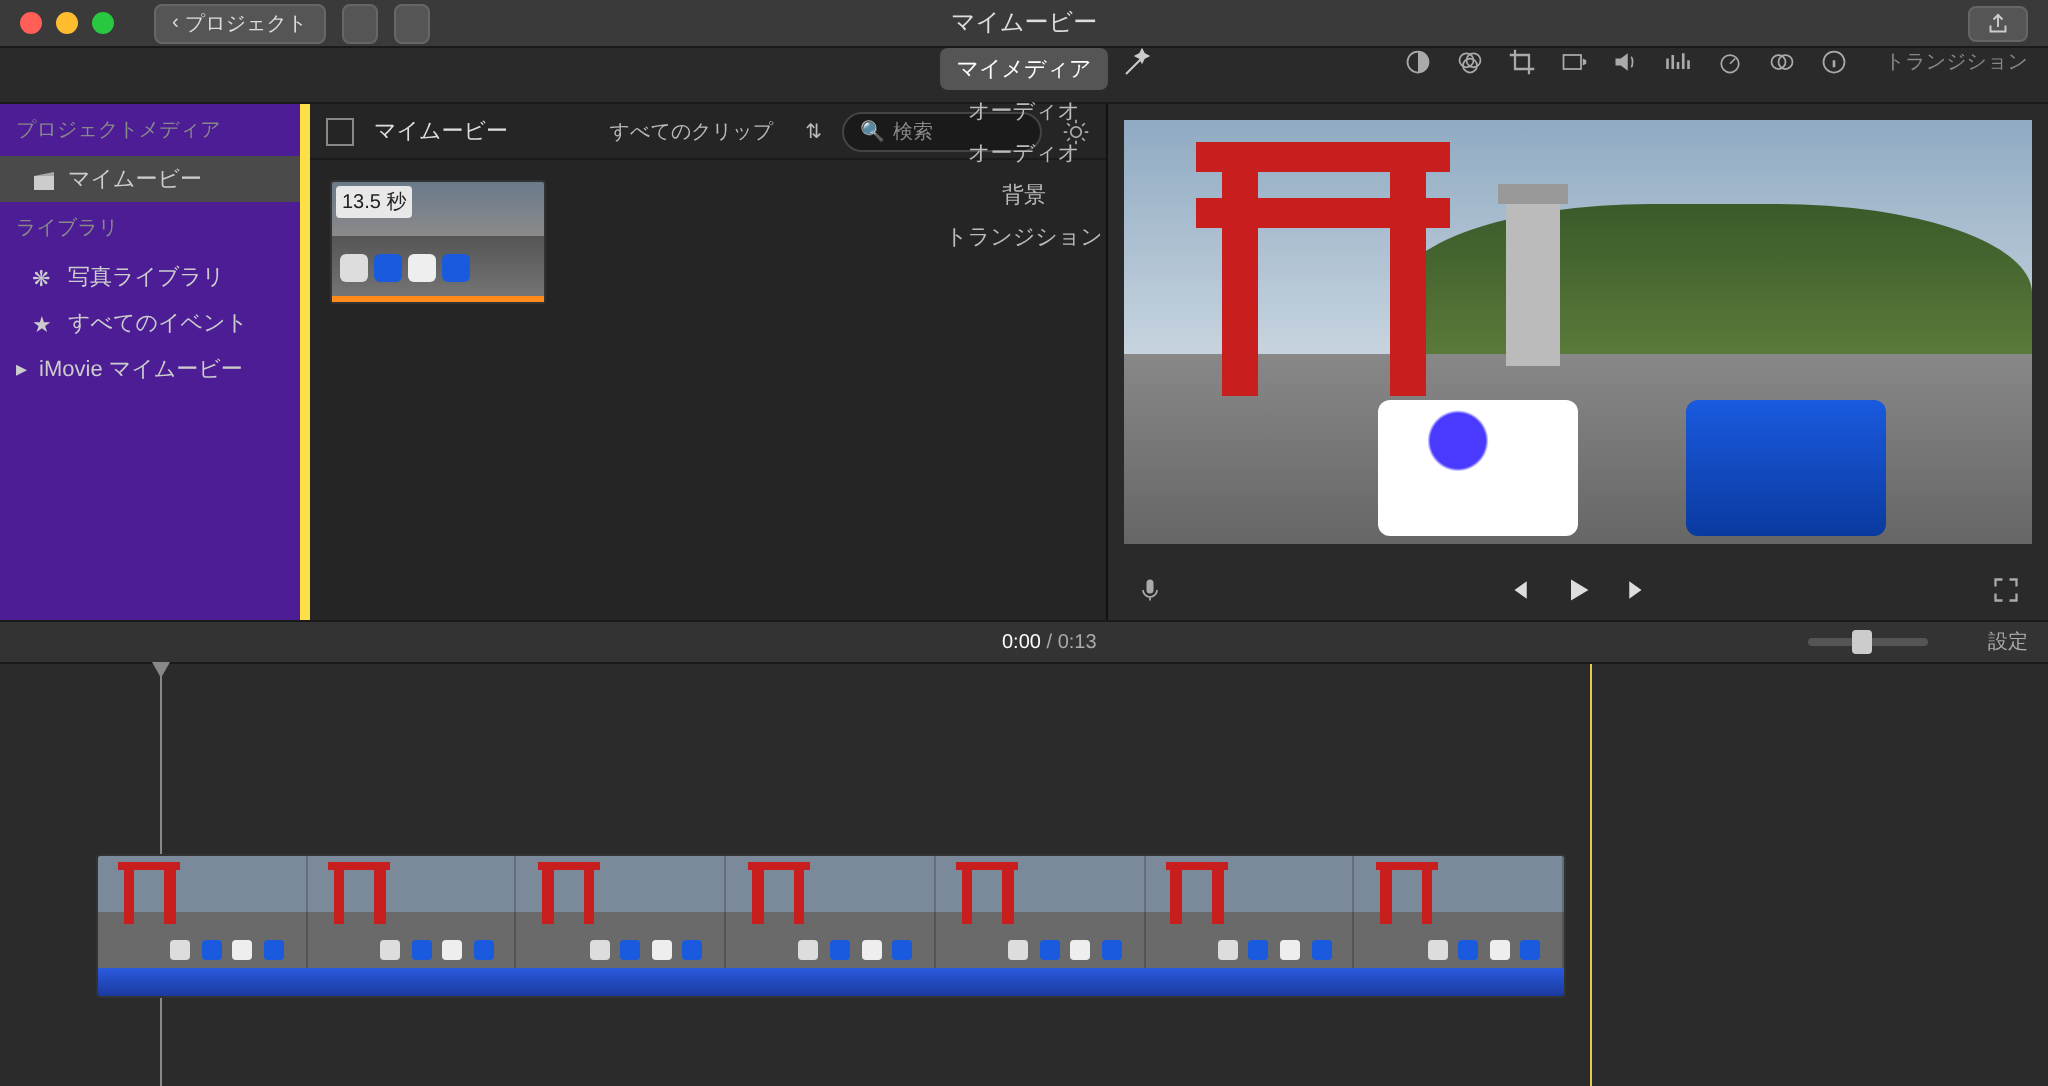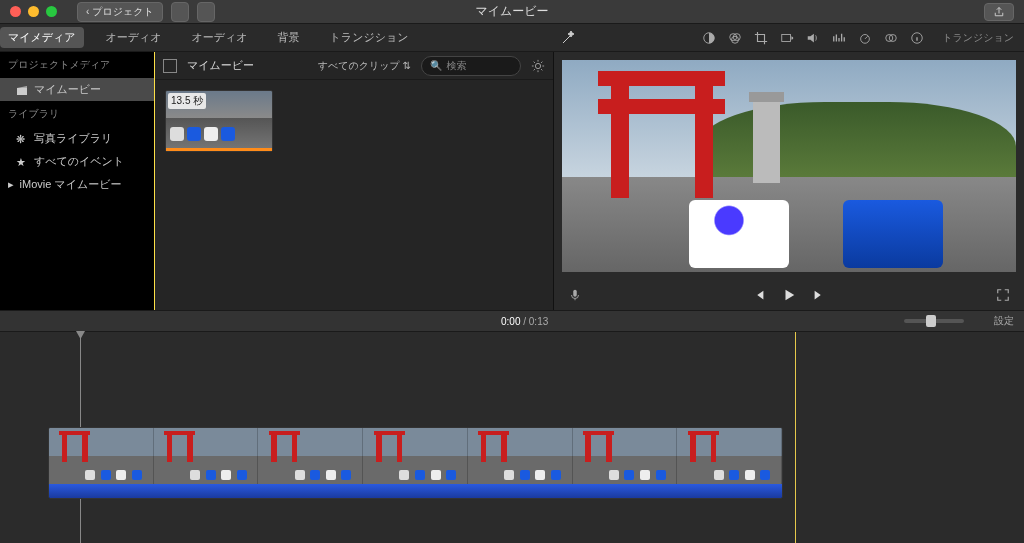--- a/index.html
+++ b/index.html
@@ -9,41 +9,41 @@
 .titlebar { height: 24px; background: #3a3a3a; display: flex; align-items: center; position: relative; border-bottom: 1px solid #1a1a1a; }
 .traffic { display: flex; gap: 7px; padding-left: 10px; }
 .dot { width: 11px; height: 11px; border-radius: 50%; }
 .dot.r { background: #ff5f57; } .dot.y { background: #febc2e; } .dot.g { background: #28c840; }
 .titlebar .seg { margin-left: 20px; display: flex; gap: 8px; }
 .tb-btn { background: #555; border: 1px solid #666; border-radius: 4px; padding: 2px 8px; color: #ddd; font-size: 10px; display: flex; align-items: center; gap: 3px; }
 .titlebar .title { position: absolute; left: 50%; transform: translateX(-50%); color: #ddd; font-size: 12px; }
 .tb-right { margin-left: auto; margin-right: 10px; }
 
 
-.tabs-row { height: 28px; background: #2a2a2a; display: flex; align-items: center; gap: 14px; border-bottom: 1px solid #1a1a1a; position: relative; }
+.tabs-row { height: 28px; background: #2a2a2a; display: flex; align-items: center; border-bottom: 1px solid #1a1a1a; position: relative; flex-direction: column; }
 .tab { color: #bbb; font-size: 11px; padding: 3px 8px; border-radius: 4px; }
 .tab.active { background: #555; color: #fff; }
 .viewer-tools { position: absolute; right: 10px; display: flex; align-items: center; gap: 12px; color: #aaa; }
 .viewer-tools svg, .viewer-tools .ico { width: 14px; height: 14px; fill: #aaa; }
 .reset-all { font-size: 10px; color: #888; margin-left: 6px; }
 .wand-ico { position: absolute; left: 560px; }
 
 
 .main { display: flex; height: 258px; }
-.left { width: 155px; background: #000000; border-right: 1px solid #fde047; }
+.left { width: 155px; background: #4c1d95; border-right: 5px solid #fde047; }
 .left .hdr { padding: 6px 8px; color: #888; font-size: 10px; }
 .left .item { padding: 4px 8px 4px 16px; display: flex; align-items: center; gap: 6px; color: #ccc; font-size: 11px; }
 .left .item.sel { background: #4a4a4a; }
 .left .item .ico { width: 12px; height: 12px; fill: #ccc; display: inline-flex; }
 
 .browser { flex: 1; background: #252525; display: flex; flex-direction: column; border-right: 1px solid #111; }
 .browser-bar { height: 28px; display: flex; align-items: center; gap: 10px; padding: 0 8px; border-bottom: 1px solid #1a1a1a; }
 .sq-ico { width: 14px; height: 14px; border: 1px solid #888; }
 .crumb { color: #ddd; font-size: 11px; }
-.filter { margin-left: auto; display: flex; align-items: center; gap: 3px; color: #bbb; font-size: 10px; }
+.filter { margin-left: auto; display: flex; align-items: center; gap: 16px; color: #bbb; font-size: 10px; }
 .search { background: #1a1a1a; border: 1px solid #444; border-radius: 10px; padding: 2px 8px; width: 100px; color: #888; font-size: 10px; display: flex; align-items: center; gap: 4px; }
 .gear { width: 14px; height: 14px; fill: #aaa; }
 .clips { padding: 10px; }
 .clip { width: 108px; height: 62px; background: linear-gradient(180deg,#6b7a8a 0%, #8a8a8a 45%, #555 45%, #777 100%); border: 1px solid #333; border-radius: 2px; position: relative; }
 .clip::after { content:""; position:absolute; bottom:0; left:0; right:0; height:3px; background:#ff8c1a; }
 .clip .badge { position: absolute; top: 2px; left: 2px; background: #e8e8e8; color: #222; font-size: 10px; padding: 1px 3px; border-radius: 2px; }
 .clip .bikes { position: absolute; bottom: 6px; left: 4px; right: 4px; height: 18px; display:flex; gap:3px; }
 .clip .bike { width: 14px; height: 14px; border-radius: 3px; }
 
 .viewer { width: 470px; background: #2a2a2a; display: flex; flex-direction: column; }

